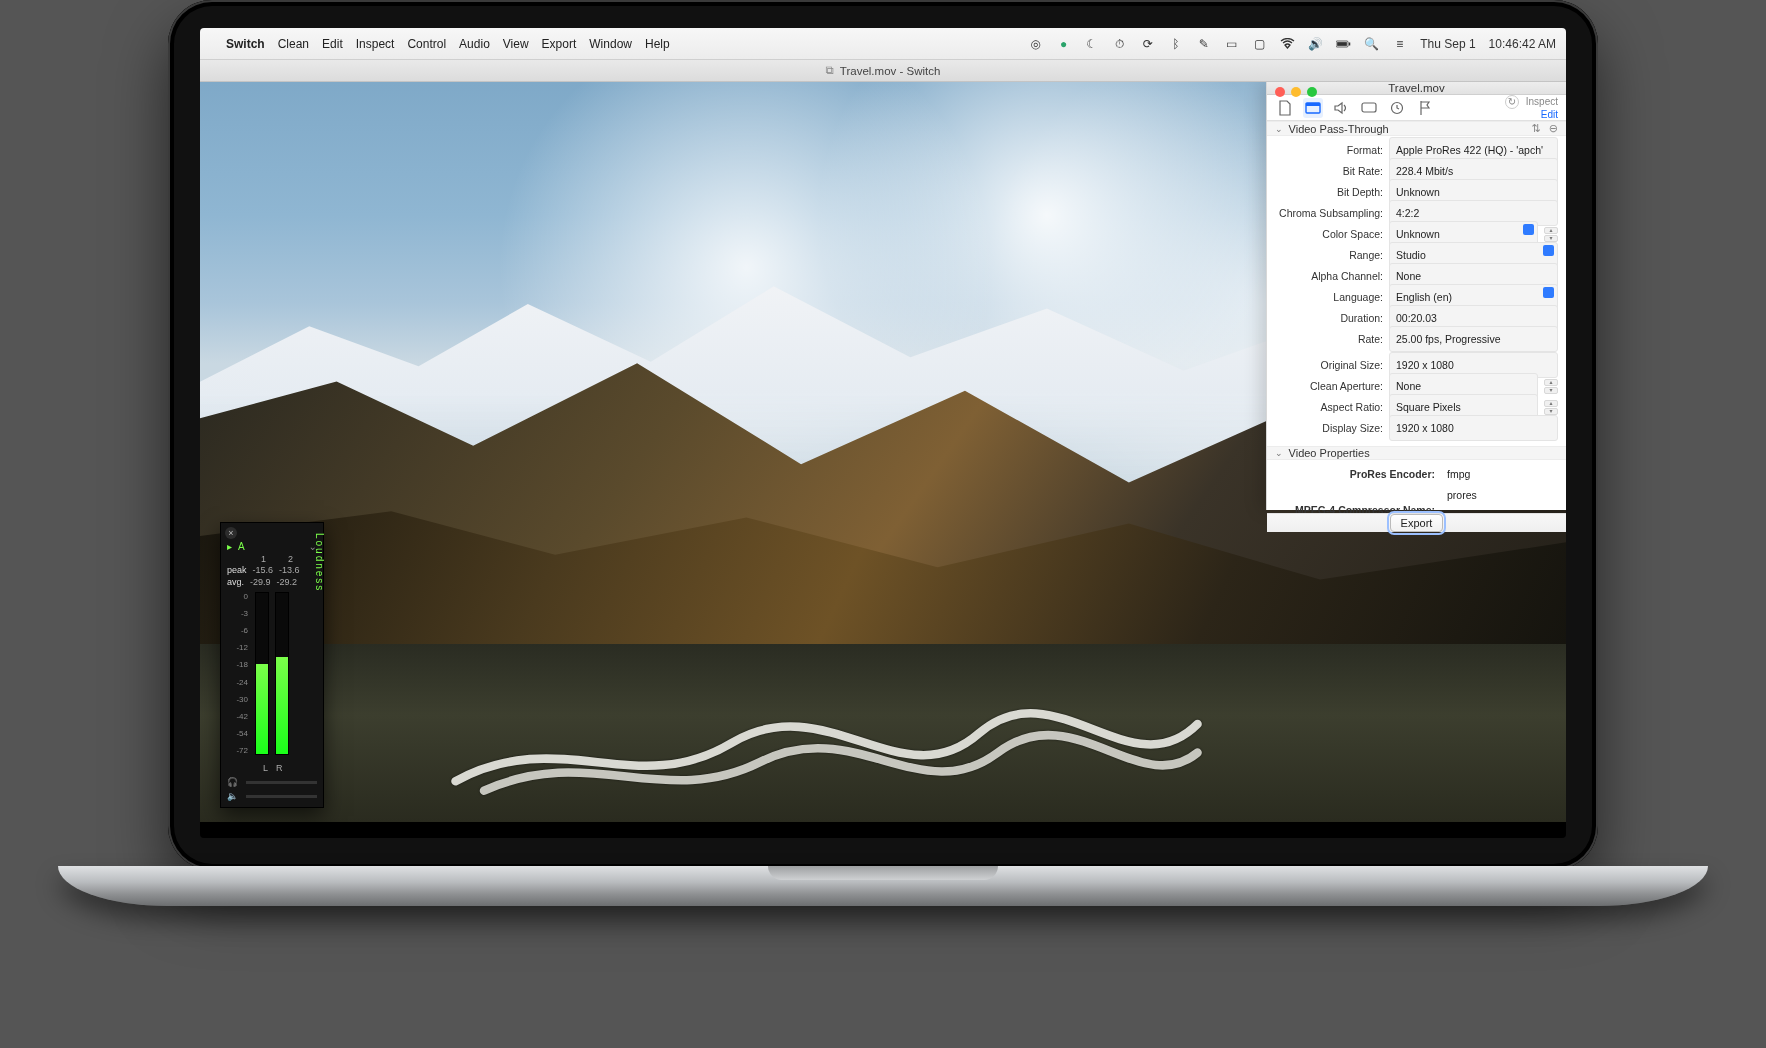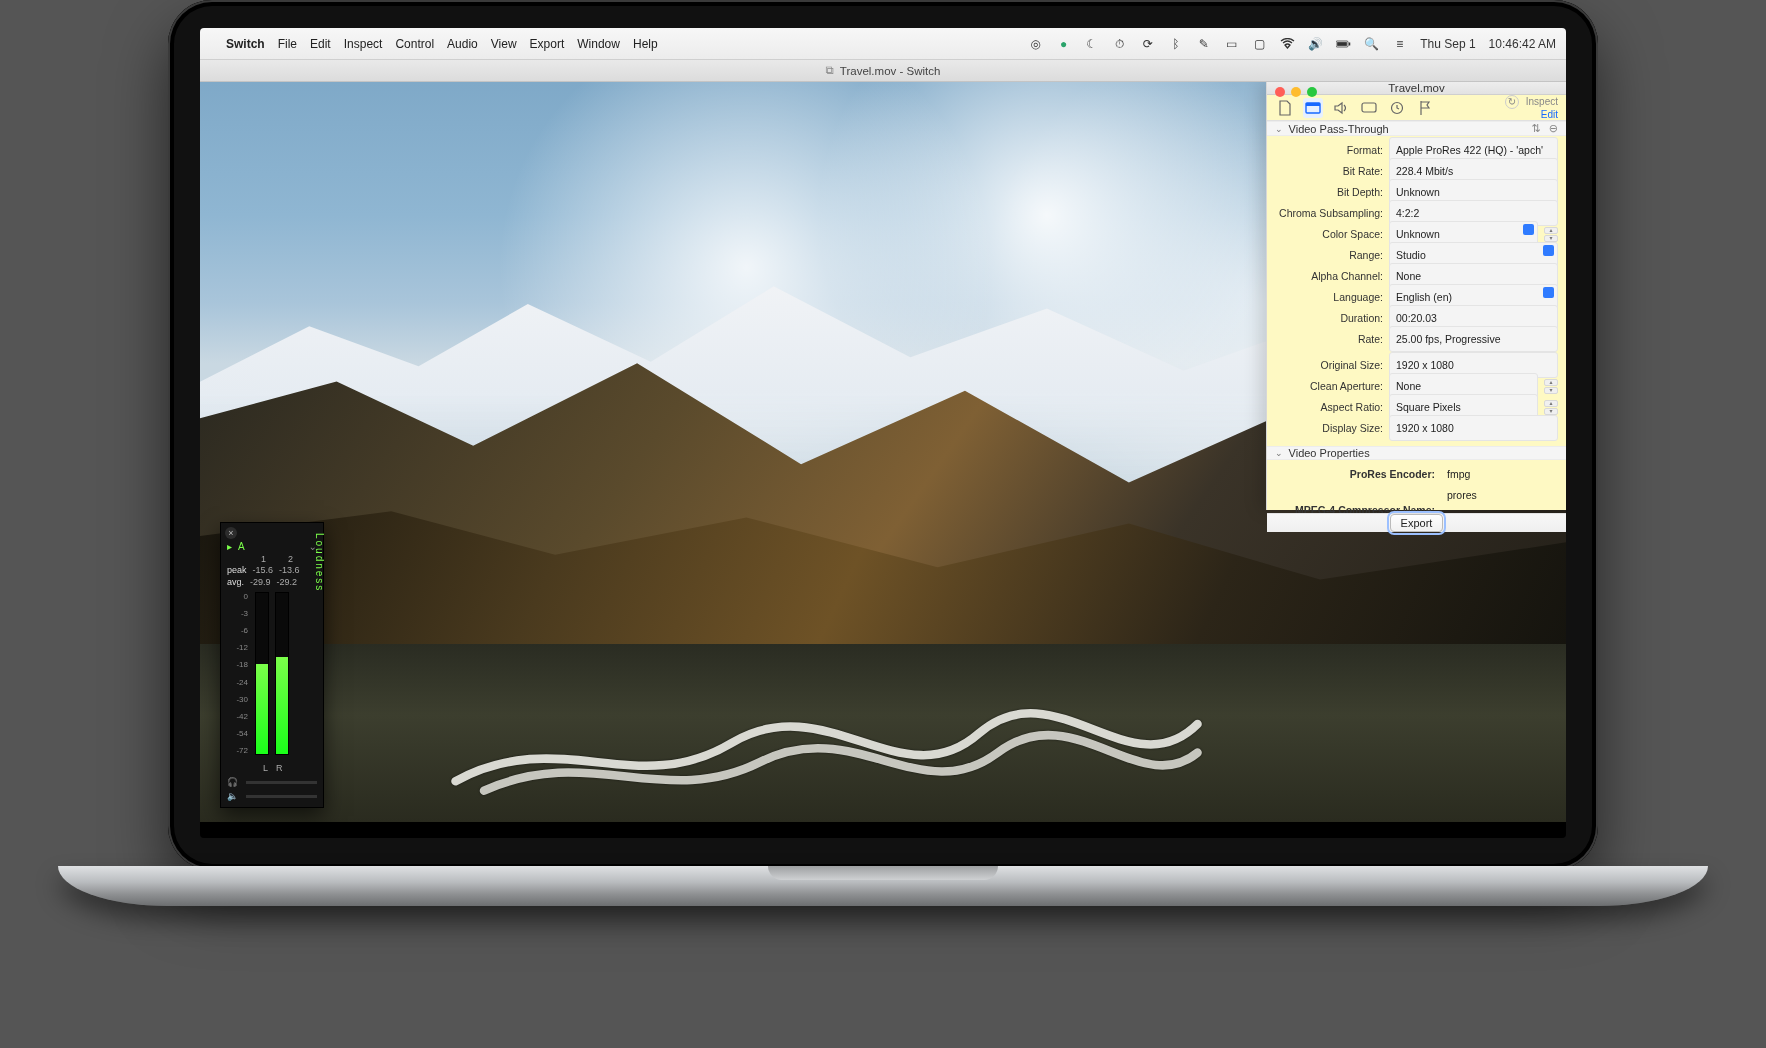--- a/index.html
+++ b/index.html
@@ -100,21 +100,21 @@
   .loudness .bar { width:14px; height:100%; background:#0a0a0a; border:1px solid #000; display:flex; flex-direction:column-reverse;}
   .loudness .fill { background:linear-gradient(to top,#1aff1a,#7bff4a); height:58%; }
   .loudness .vlabel { position:absolute; right:-2px; top:10px; writing-mode:vertical-rl; font-size:10px; color:#7bff4a; letter-spacing:2px;}
   .loudness .foot { display:flex; flex-direction:column; gap:4px; padding:4px 6px 6px; font-size:9px; color:#aaa;}
   .loudness .foot .lr{ display:flex; gap:8px; padding-left:36px;}
   .loudness .foot .ic{ display:flex; gap:8px; align-items:center;}
 
   
   .inspector {
     position:absolute; right:0; top:0; width:300px; height:428px;
-    background:#fef9c3; border-left:1px solid #d7d7d7; box-shadow:-6px 0 16px rgba(0,0,0,0.15);
+    background:#ffffff; border-left:1px solid #d7d7d7; box-shadow:-6px 0 16px rgba(0,0,0,0.15);
     display:flex; flex-direction:column; font-size:11px; color:#222;
   }
   .inspector .ititle{
     height:22px; background:linear-gradient(#ededed,#e2e2e2); border-bottom:1px solid #cfcfcf;
     display:flex; align-items:center; justify-content:center; font-size:11.5px; color:#333; position:relative;
   }
   .inspector .tl { position:absolute; left:8px; top:5px; display:flex; gap:6px;}
   .inspector .tl span{ width:10px; height:10px; border-radius:50%; display:block;}
   .inspector .tl .r{background:#ff5f57;} .inspector .tl .y{background:#febc2e;} .inspector .tl .g{background:#28c840;}
   .inspector .tabs{
@@ -178,21 +178,21 @@
 <body>
 
 <div class="laptop">
   <div class="lid">
     <div class="screen">
 
       <div class="menubar">
         <div class="left">
           <span class="apple"></span>
           <span class="bold">Switch</span>
-          <span>File</span>
+          <span>Clean</span>
           <span>Edit</span>
           <span>Inspect</span>
           <span>Control</span>
           <span>Audio</span>
           <span>View</span>
           <span>Export</span>
           <span>Window</span>
           <span>Help</span>
         </div>
         <div class="right">

